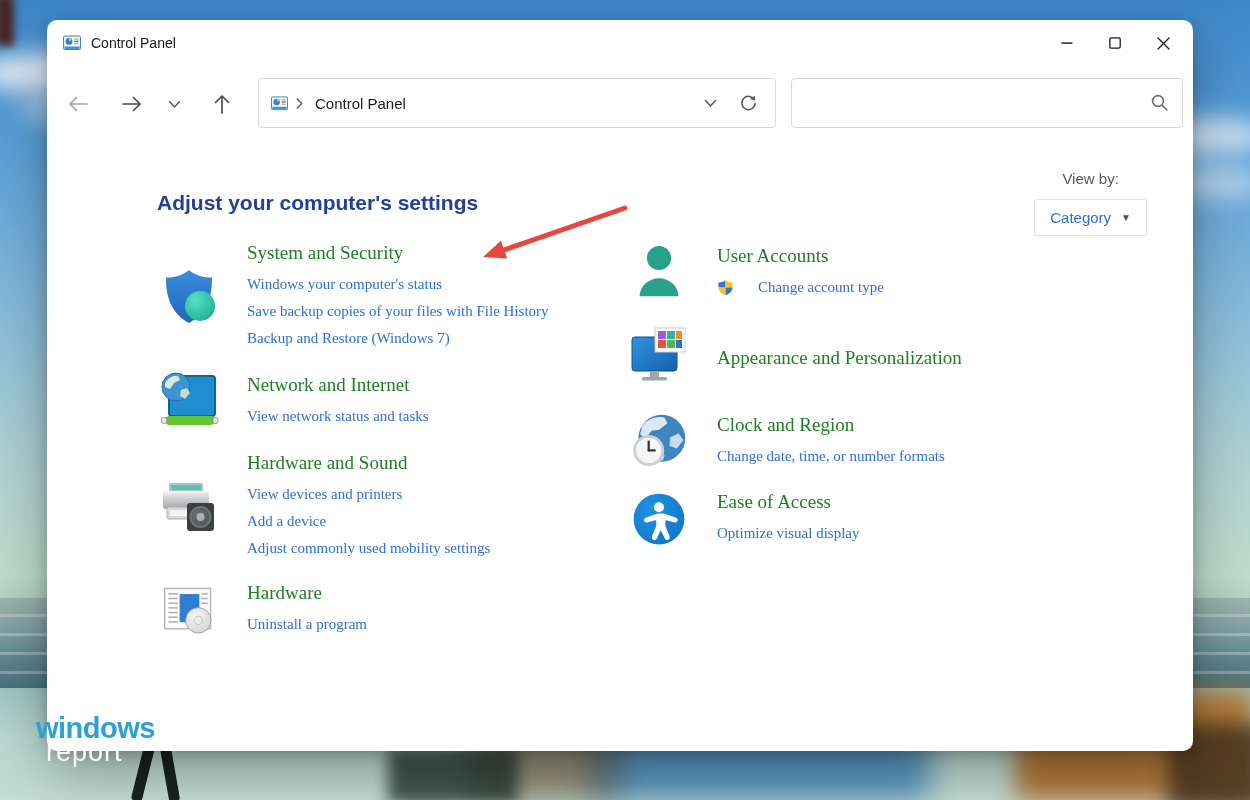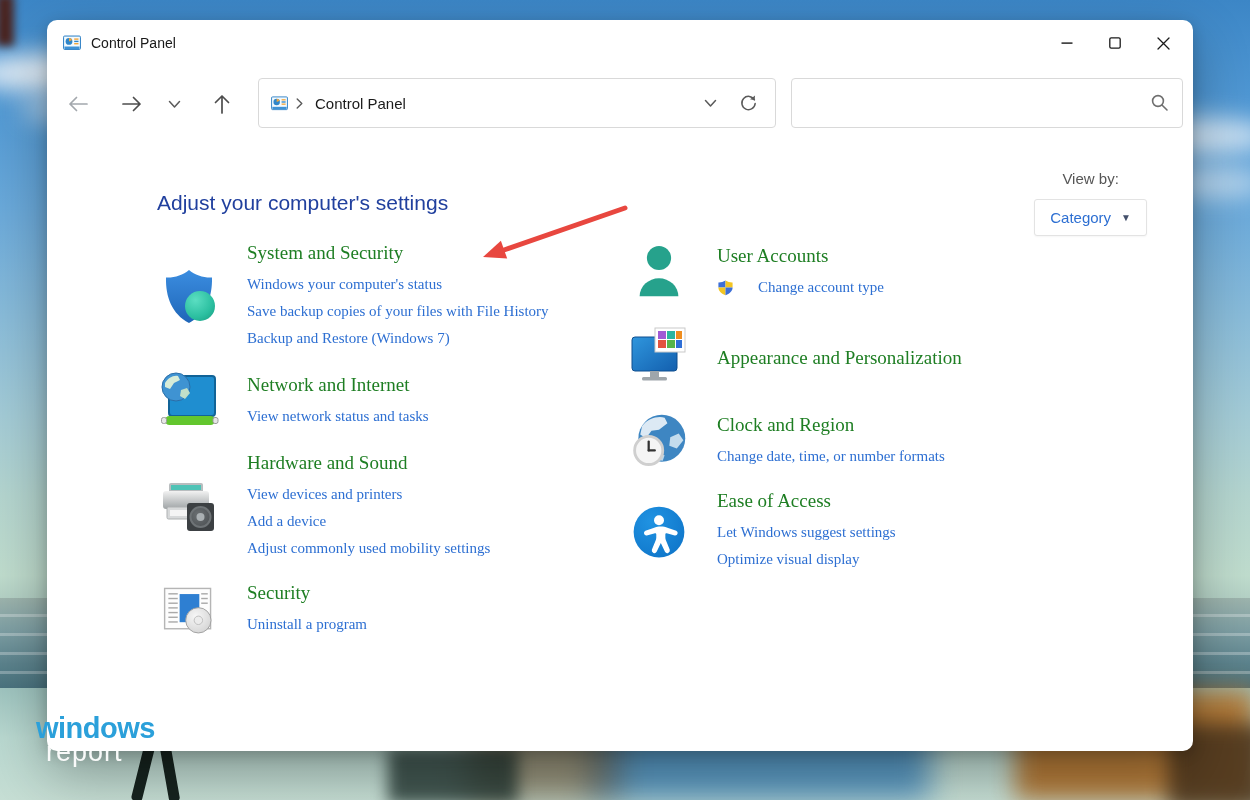--- a/index.html
+++ b/index.html
@@ -55,21 +55,21 @@
   .crumb-text{font-size:15px;color:#1a1a1a;margin-left:4px;}
   .ab-spacer{flex:1;}
   .ab-btn{display:flex;align-items:center;justify-content:center;width:30px;height:40px;cursor:pointer;}
   .searchbox{position:absolute;left:744px;top:12px;width:392px;height:50px;border:1px solid var(--border);
     border-radius:4px;background:#fff;}
   .searchbox input{width:100%;height:100%;border:none;outline:none;font-size:14px;padding:0 44px 0 12px;
     font-family:"Liberation Sans","DejaVu Sans",sans-serif;background:transparent;}
   .search-glyph{position:absolute;right:13px;top:14px;}
   
   .heading-row{position:absolute;left:110px;top:150px;right:46px;display:flex;align-items:center;justify-content:space-between;}
-  .page-heading{font-size:21px;font-weight:400;color:var(--heading);}
+  .page-heading{font-size:21px;font-weight:700;color:var(--heading);}
   .viewby{display:flex;align-items:center;gap:12px;flex-direction:column;}
   .viewby-label{font-size:15px;color:#565656;}
   .viewby-btn{display:flex;align-items:center;gap:10px;background:#fff;border:1px solid #e3e3e3;
     border-radius:3px;padding:9px 15px;cursor:pointer;box-shadow:0 1px 2px rgba(0,0,0,.04);}
   .viewby-value{font-size:15px;color:var(--link);}
   .viewby-caret{font-size:10px;color:#44506b;line-height:1;}
   .columns{position:absolute;left:110px;top:222px;right:20px;display:flex;}
   .col-left{width:470px;flex:0 0 470px;}
   .col-right{flex:1;}
   .cat-item{display:flex;align-items:center;margin-bottom:18px;font-family:Liberation Serif, serif;}
@@ -318,21 +318,21 @@
                 <rect x="45" y="14" width="7" height="1.5"></rect>
                   <rect x="45" y="19" width="7" height="1.5"></rect>
                 <rect x="45" y="24" width="7" height="1.5"></rect>
               </g>
               <rect x="22" y="15" width="21" height="30" fill="#2e7fd2"></rect>
               <circle cx="42" cy="43" r="13.5" fill="url(#gDisc)" stroke="#9e9e9e"></circle>
               <circle cx="42" cy="43" r="4.5" fill="#ececec" stroke="#bdbdbd"></circle>
             </svg>
           </div>
           <div class="cat-text">
-            <div class="cat-title">Security</div>
+            <div class="cat-title">Hardware</div>
             <div class="cat-link">Uninstall a program</div>
           </div>
         </div>
       </div>
 
       <div class="col-right">
 
         <div class="cat-item">
           <div class="cat-icon">
             <svg width="62" height="62" viewBox="0 0 64 64">
@@ -409,21 +409,20 @@
                     <stop offset="1" stop-color="#0b6fc4"></stop>
                 </radialGradient>
               </defs>
               <circle cx="32" cy="32" r="28" fill="url(#gAcc)"></circle>
               <circle cx="32" cy="19" r="5.5" fill="#ffffff"></circle>
               <path d="M32 26 c-2.5 0 -5 1.5 -8.5 2.5 l-6.5 2 a2.8 2.8 0 0 0 1.6 5.3 l8.9 -2.4 c0.8 -0.2 1.5 0.4 1.5 1.2 v3.6 c0 0.9 -0.2 1.8 -0.5 2.6 l-4.4 10.9 a2.9 2.9 0 0 0 5.3 2.2 l4.6 -9.9 4.6 9.9 a2.9 2.9 0 0 0 5.3 -2.2 l-4.4 -10.9 c-0.3 -0.8 -0.5 -1.7 -0.5 -2.6 v-3.6 c0 -0.8 0.7 -1.4 1.5 -1.2 l8.9 2.4 a2.8 2.8 0 0 0 1.6 -5.3 l-6.5 -2 c-3.5 -1 -6 -2.5 -8.5 -2.5 z" fill="#ffffff"></path>
             </svg>
           </div>
           <div class="cat-text">
             <div class="cat-title">Ease of Access</div>
-            <div class="cat-link">Let Windows suggest settings</div>
             <div class="cat-link">Optimize visual display</div>
           </div>
         </div>
       </div>
     </div>
   </div>
 
   <svg class="anno" width="1250" height="800" viewBox="0 0 1250 800">
     <line x1="625" y1="208" x2="504" y2="250" stroke="#e8473f" stroke-width="5" stroke-linecap="round"></line>
     <polygon points="483,257 500.9,240.8 507.2,258.6" fill="#e8473f"></polygon>

